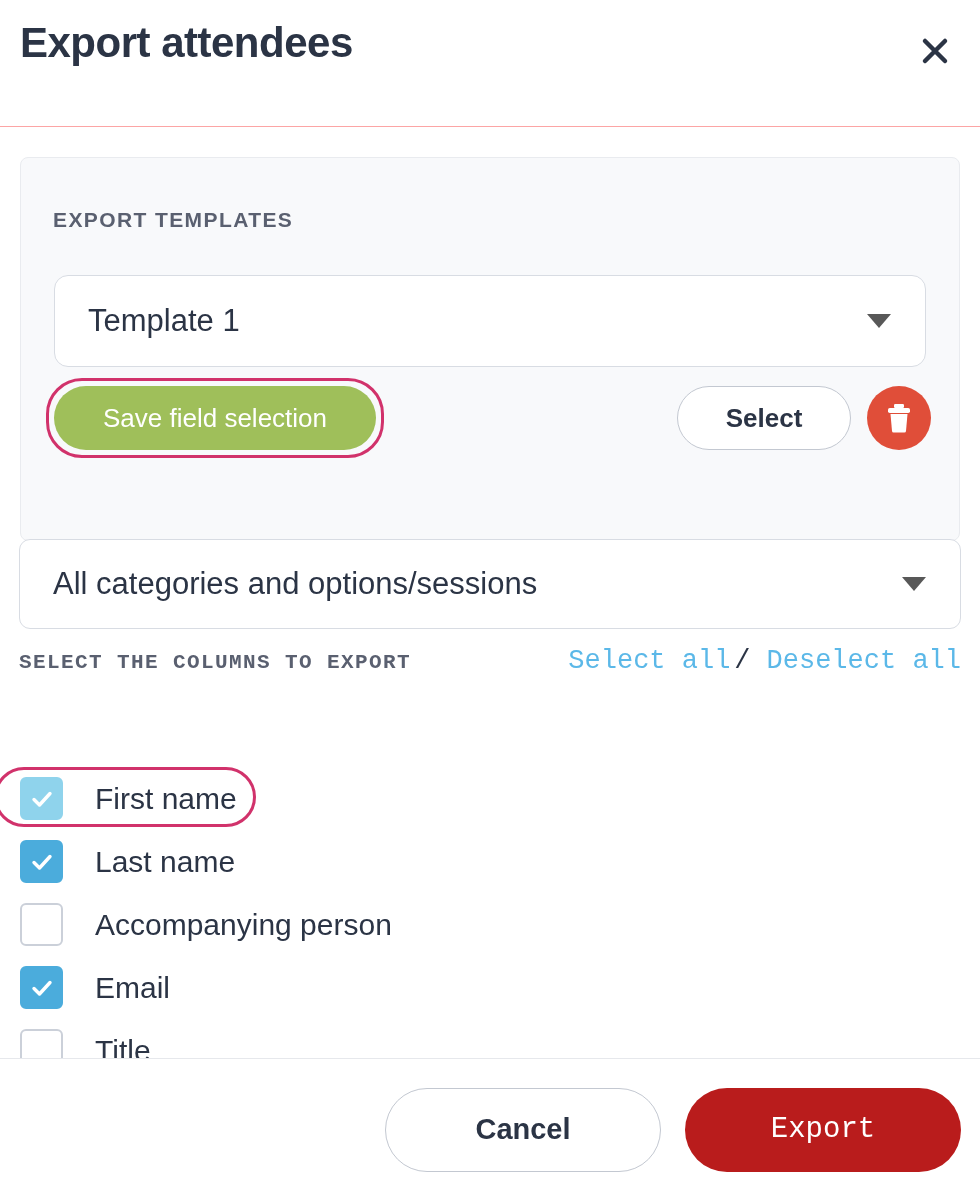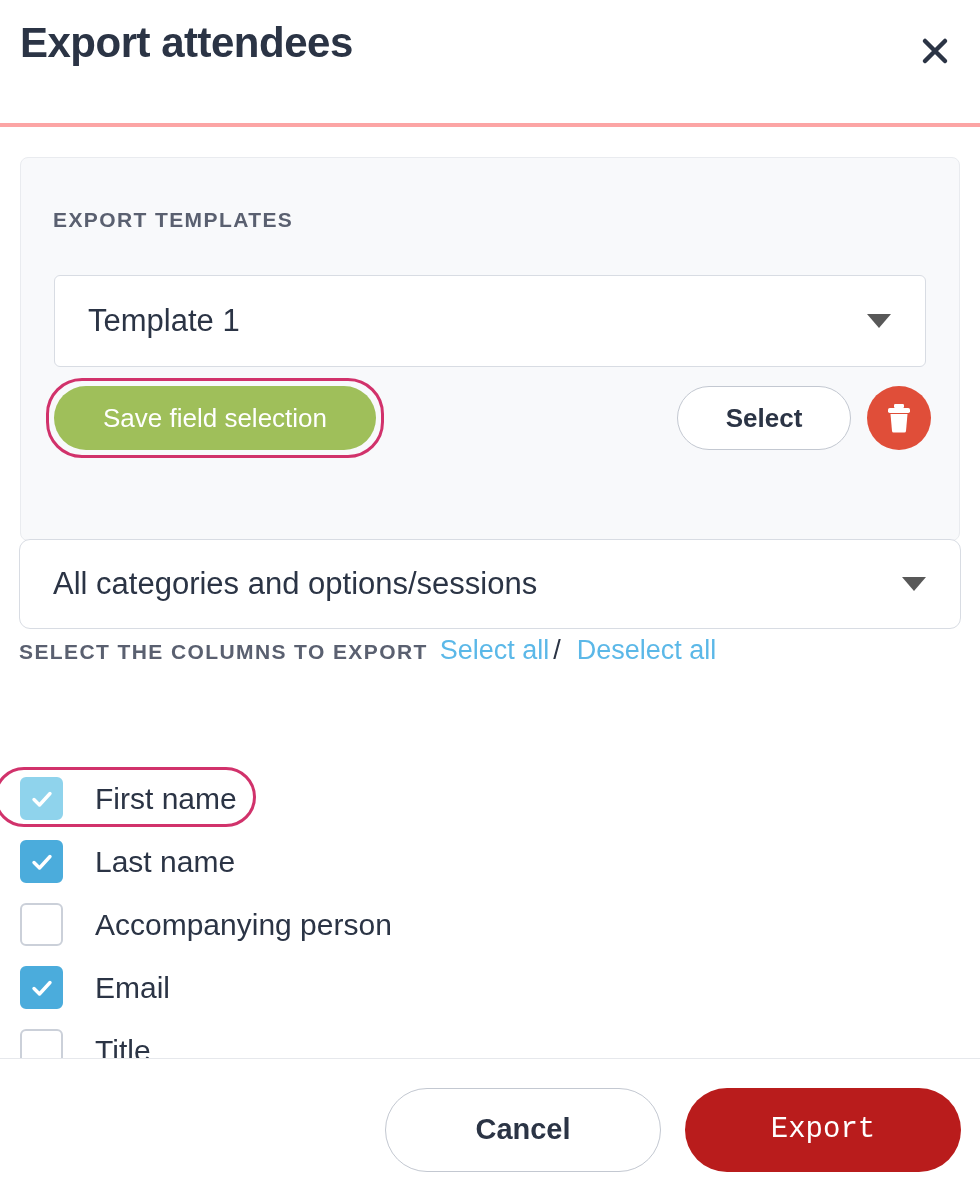--- a/index.html
+++ b/index.html
@@ -22,21 +22,21 @@
     background: #ffffff;
     display: flex;
     flex-direction: column;
   }
 
   
   .modal-header {
     position: relative;
     height: 127px;
     flex: 0 0 127px;
-    border-bottom: 4px solid #fca5a5;
+    border-bottom: 1px solid #fca5a5;
     box-sizing: border-box;
   }
   .modal-title {
     position: absolute;
     left: 20px;
     top: 18px;
     font-size: 42px;
     font-weight: bold;
     color: #2b3445;
     letter-spacing: -0.5px;
@@ -89,21 +89,21 @@
 
   .template-select {
     position: absolute;
     left: 33px;
     top: 117px;
     width: 872px;
     height: 92px;
     box-sizing: border-box;
     background: #ffffff;
     border: 1px solid #d8dce3;
-    border-radius: 6px;
+    border-radius: 14px;
     display: flex;
     align-items: center;
     cursor: pointer;
   }
   .template-select .sel-value {
     margin-left: 33px;
     font-size: 31px;
     color: #2b3445;
   }
   .caret {
@@ -202,24 +202,26 @@
   .category-select .sel-value {
     margin-left: 33px;
     font-size: 31px;
     color: #2b3445;
   }
 
   
   .columns-head {
     position: absolute;
     left: 19px;
-    top: 508px;
+    top: 519px;
     width: 942px;
     display: flex;
     align-items: baseline;
+    justify-content: space-between;
+    font-family: Liberation Mono, monospace;
   }
   .columns-label {
     font-size: 21px;
     font-weight: bold;
     letter-spacing: 1.4px;
     color: #5a6070;
   }
   .select-links {
     font-size: 27px;
     white-space: nowrap;

